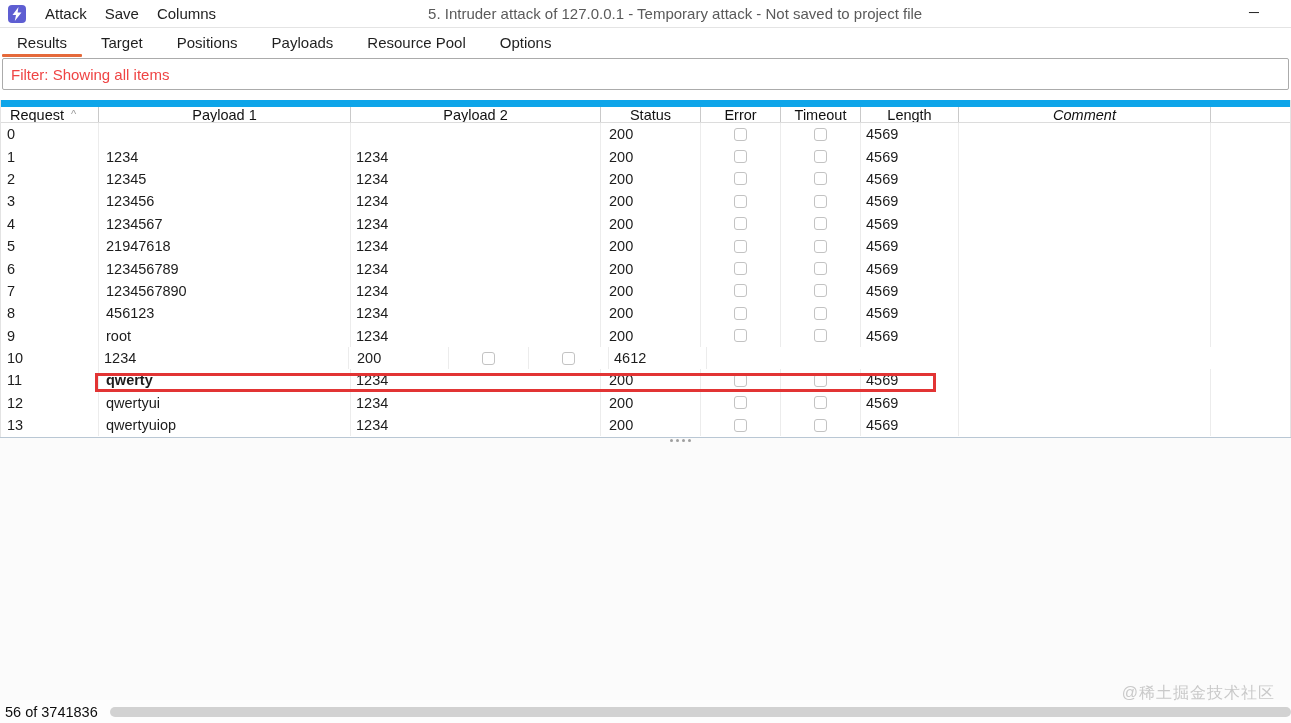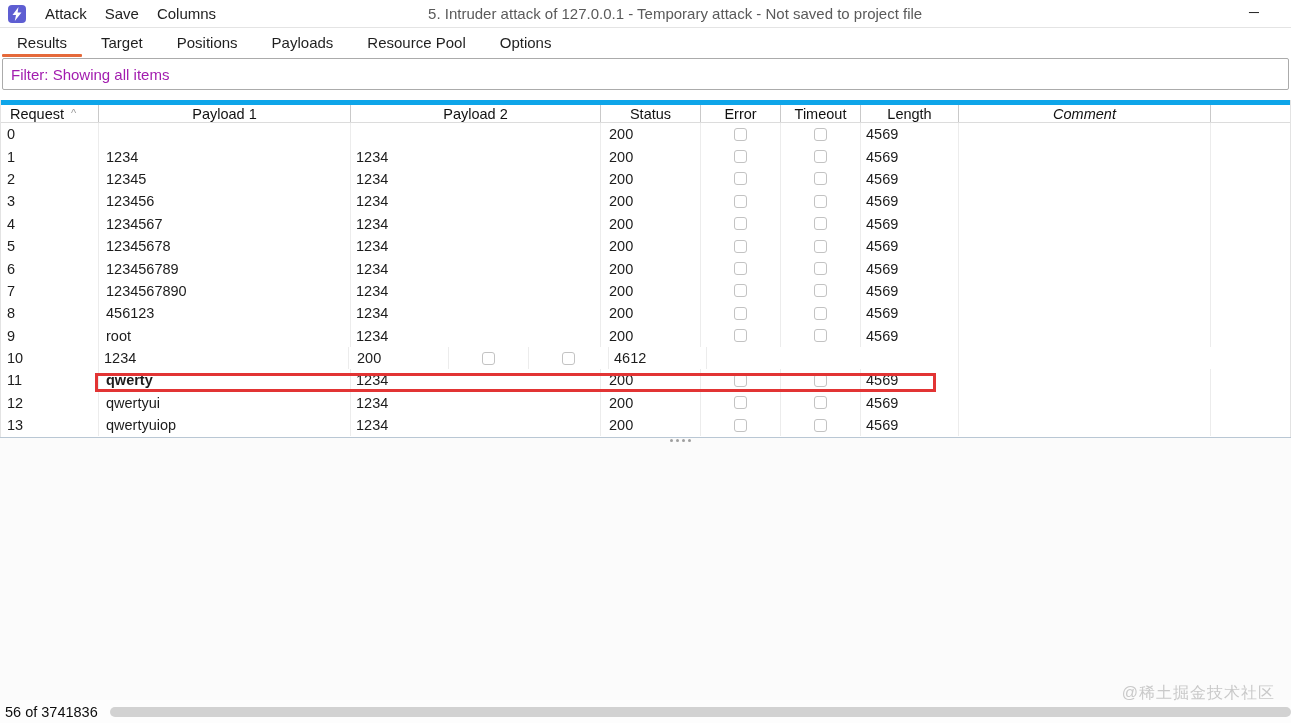--- a/index.html
+++ b/index.html
@@ -22,26 +22,26 @@
   .tabbar { position:absolute; top:28px; left:0; right:0; height:29px;
     display:flex; align-items:stretch; background:#fff; }
   .tab { font-size:15px; color:#1f1f1f; padding:0 17px; display:flex; align-items:center;
     position:relative; cursor:default; }
   .tab.active::after { content:""; position:absolute; left:2px; right:2px; bottom:0;
     height:3px; background:var(--accent); border-radius:1px; }
 
   
   .filterbar { position:absolute; top:58px; left:2px; right:2px; height:32px;
     border:1px solid #ababab; border-radius:2px; background:#fff;
-    display:flex; align-items:center; padding-left:8px; font-size:15px; color:#a21caf; }
+    display:flex; align-items:center; padding-left:8px; font-size:15px; color:#ef4444; }
 
   
   .table-area { position:absolute; top:100px; left:0; right:0; height:337px;
     border-left:1px solid #e3e3e3; border-right:1px solid #e3e3e3; background:#fff; }
-  .thead { display:flex; height:23px; border-top:5px solid #0ea5e9;
+  .thead { display:flex; height:23px; border-top:7px solid #0ea5e9;
     border-bottom:1px solid #dcdcdc; background:#fff; }
   .th { font-size:14.5px; color:#111; display:flex; align-items:center;
     justify-content:center; border-right:1px solid #c9c9c9; overflow:hidden; white-space:nowrap; }
   .th.left { justify-content:flex-start; padding-left:9px; }
   .sort-glyph { color:#9a9a9a; font-size:11px; margin-left:7px; margin-top:-2px; }
   .tbody { position:relative; }
   .tr { display:flex; height:22.4px; background:#fff; }
   .td { font-size:14.5px; display:flex; align-items:center; border-right:1px solid #ececec;
     overflow:hidden; white-space:nowrap; }
   .checkbox { width:13px; height:13px; border:1.5px solid #c3c3c3; border-radius:3px;
@@ -263,21 +263,21 @@
           <div class="td" style="width: 252px; padding-left: 6px;">
             <span></span>
           </div>
           <div class="td" style="width: auto; flex: 1 1 0%; border-right: none;"></div>
         </div>
         <div class="tr">
           <div class="td" style="width: 98px; padding-left: 6px;">
             <span>5</span>
           </div>
           <div class="td" style="width: 252px; padding-left: 7px;">
-            <span>12345678</span>
+            <span>21947618</span>
           </div>
           <div class="td" style="width: 250px; padding-left: 5px;">
             <span>1234</span>
           </div>
           <div class="td" style="width: 100px; padding-left: 8px;">
             <span>200</span>
           </div>
           <div class="td" style="width: 80px;">
             <span class="checkbox"></span>
           </div>

